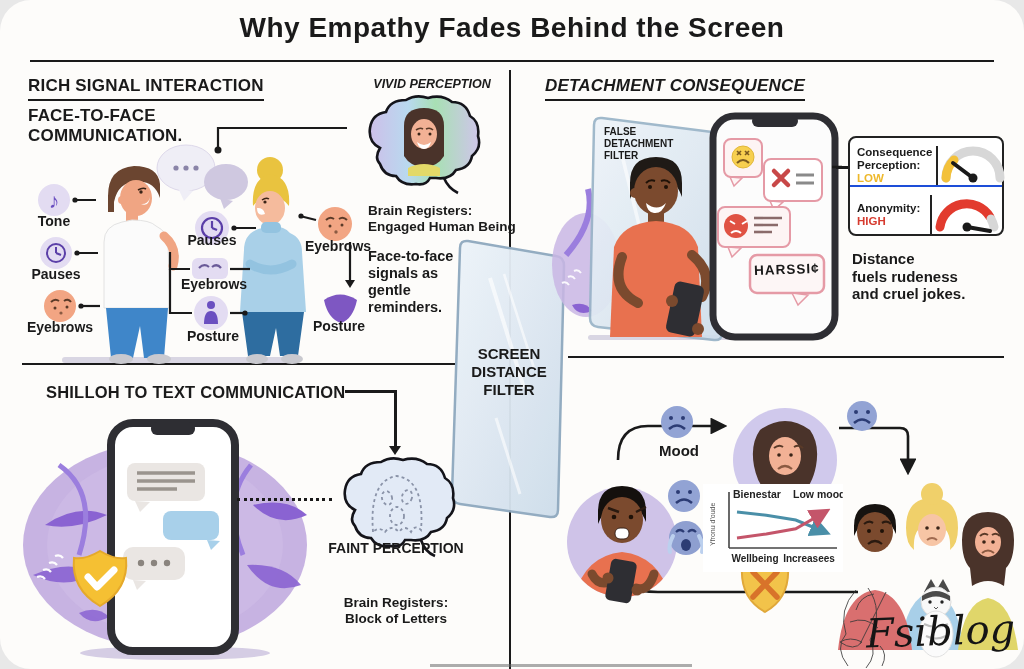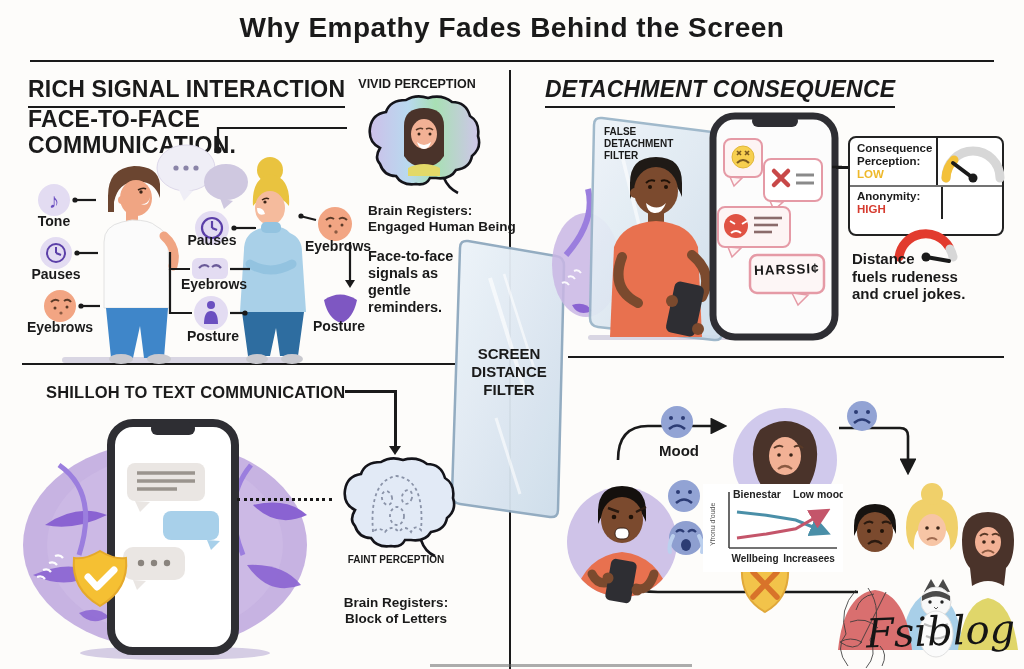--- a/index.html
+++ b/index.html
@@ -1,33 +1,33 @@
 <!DOCTYPE html>
 <html><head>
 <meta charset="utf-8">
 <style>
   html,body{margin:0;padding:0;background:#e8e8e8;}
   #canvas{position:relative;width:1024px;height:669px;background:#fdfcfa;
-          font-family:"Liberation Sans",sans-serif;color:#1a1a1a;overflow:hidden;}
+          font-family:"Liberation Sans",sans-serif;color:#1a1a1a;overflow:hidden;border-radius:31px;}
   .abs{position:absolute;}
   .pre{white-space:pre-line;}
   .b{font-weight:bold;}
   .ctr{text-align:center;}
   .hline{background:#1a1a1a;height:2px;}
   .vline{background:#1a1a1a;width:2px;}
   #title{top:12px;left:0;width:100%;text-align:center;font-size:28px;font-weight:bold;letter-spacing:.5px;}
-  .sec-hdr{font-size:23px;font-weight:bold;letter-spacing:.2px;}
+  .sec-hdr{font-size:17px;font-weight:bold;letter-spacing:.2px;}
   .u{border-bottom:2.5px solid #1a1a1a;padding-bottom:3px;}
   .lbl{font-size:14px;font-weight:bold;text-align:center;}
   .note{font-weight:bold;line-height:1.18;}
   
   #meter-table{left:848px;top:136px;width:152px;border:2px solid #222;border-radius:8px;background:#fff;}
   .meter-row{display:flex;align-items:center;height:47px;}
-  .meter-row+.meter-row{border-top:2px solid #737373;flex-direction:column;}
-  .meter-label{width:80px;padding:3px 4px 3px 7px;font-size:11.5px;font-weight:bold;line-height:1.12;border-right:2px solid #222;align-self:stretch;display:flex;flex-direction:column;justify-content:center;}
+  .meter-row+.meter-row{border-top:2px solid #1d4ed8;}
+  .meter-label{width:80px;padding:3px 4px 3px 7px;font-size:11.5px;font-weight:bold;line-height:1.12;border-right:2px solid #222;align-self:stretch;display:flex;flex-direction:column;justify-content:center;margin-top:8px;}
   .meter-gauge{flex:1;display:flex;justify-content:center;}
   #harssit{font-size:13.5px;font-weight:bold;letter-spacing:1px;transform:rotate(-2deg);}
   #fsiblog{font-family:"DejaVu Serif",serif;font-style:italic;font-size:40px;color:#151515;transform:rotate(-2deg);}
   .arrow-down{width:0;height:0;border-left:6px solid transparent;border-right:6px solid transparent;border-top:9px solid #1a1a1a;}
 </style>
 </head>
 <body>
 
 <div id="canvas">
 
@@ -159,21 +159,21 @@
 
   <div class="abs lbl" style="left:32px;top:213px;width:44px;">Tone</div>
   <div class="abs lbl" style="left:26px;top:266px;width:60px;">Pauses</div>
   <div class="abs lbl" style="left:20px;top:319px;width:80px;">Eyebrows</div>
   <div class="abs lbl" style="left:182px;top:232px;width:60px;">Pauses</div>
   <div class="abs lbl" style="left:176px;top:276px;width:76px;">Eyebrows</div>
   <div class="abs lbl" style="left:180px;top:328px;width:66px;">Posture</div>
   <div class="abs lbl" style="left:300px;top:238px;width:76px;">Eyebrows</div>
   <div class="abs lbl" style="left:306px;top:318px;width:66px;">Posture</div>
 
-  <div class="abs b ctr" style="left:350px;top:77px;width:134px;font-size:12.5px;">VIVID PERCEPTION</div>
+  <div class="abs b ctr" style="left:365px;top:77px;width:134px;font-size:12.5px;font-style:italic;">VIVID PERCEPTION</div>
   <svg class="abs" style="left:352px;top:90px;" width="130" height="110" viewBox="0 0 130 110">
     <defs>
       <linearGradient id="rainbow" x1="0" y1="0" x2="1" y2="0">
         <stop offset="0" stop-color="#cdbfe9"></stop>
           <stop offset="0.35" stop-color="#b9d9ef"></stop>
         <stop offset="0.6" stop-color="#a8e0b4"></stop>
           <stop offset="1" stop-color="#cfc5ea"></stop>
       </linearGradient>
     </defs>
     <path d="M28 58 Q16 52 18 38 Q20 24 34 22 Q38 10 54 10 Q64 4 76 8 Q90 4 100 12 Q114 12 118 26 Q128 32 126 46 Q130 58 120 66 Q118 78 104 80 Q98 90 84 88 L78 88 Q74 96 64 94 Q50 96 44 86 Q32 86 28 74 Q22 68 28 58 Z" fill="url(#rainbow)" stroke="#14141a" stroke-width="2.6"></path>
@@ -363,21 +363,21 @@
   <svg class="abs" style="left:325px;top:452px;" width="140" height="118" viewBox="0 0 140 118">
     <path d="M30 58 Q18 52 20 38 Q22 24 36 22 Q40 10 56 10 Q66 4 78 8 Q92 4 102 12 Q116 12 120 26 Q130 32 128 46 Q132 58 122 66 Q120 78 106 80 Q100 90 86 88 L80 88 Q76 96 66 94 Q52 96 46 86 Q34 86 30 74 Q24 68 30 58 Z" fill="#e2eaf6" stroke="#14141a" stroke-width="2.6"></path>
     <path d="M96 88 Q100 100 110 104" stroke="#14141a" stroke-width="2.6" fill="none"></path>
     <g stroke="#8a93a8" stroke-width="1.8" stroke-dasharray="3 3" fill="none">
       <path d="M48 80 Q44 28 72 24 Q100 28 96 78 Q90 72 86 80 Q80 72 74 80 Q66 72 60 80 Q54 74 48 80 Z"></path>
       <ellipse cx="62" cy="46" rx="5" ry="7" transform="rotate(-15 62 46)"></ellipse>
       <ellipse cx="82" cy="45" rx="5" ry="7" transform="rotate(15 82 45)"></ellipse>
       <ellipse cx="72" cy="64" rx="7" ry="9"></ellipse>
     </g>
   </svg>
-  <div class="abs b ctr" style="left:328px;top:554px;width:136px;font-size:10px;">FAINT PERCEPTION</div>
+  <div class="abs b ctr" style="left:328px;top:540px;width:136px;font-size:14px;">FAINT PERCEPTION</div>
   <div class="abs b ctr pre" style="left:320px;top:595px;width:152px;font-size:13.5px;line-height:1.2;">Brain Registers:
 Block of Letters</div>
 
 
   <svg class="abs" style="left:558px;top:396px;" width="466" height="273" viewBox="0 0 466 273">
     <defs>
       <marker id="arrow-black" viewBox="0 0 10 10" refX="8" refY="5" markerWidth="6.5" markerHeight="6.5" orient="auto-start-reverse">
         <path d="M0 0 L10 5 L0 10 z" fill="#1a1a1a"></path>
       </marker>
       <clipPath id="clipWoman">

